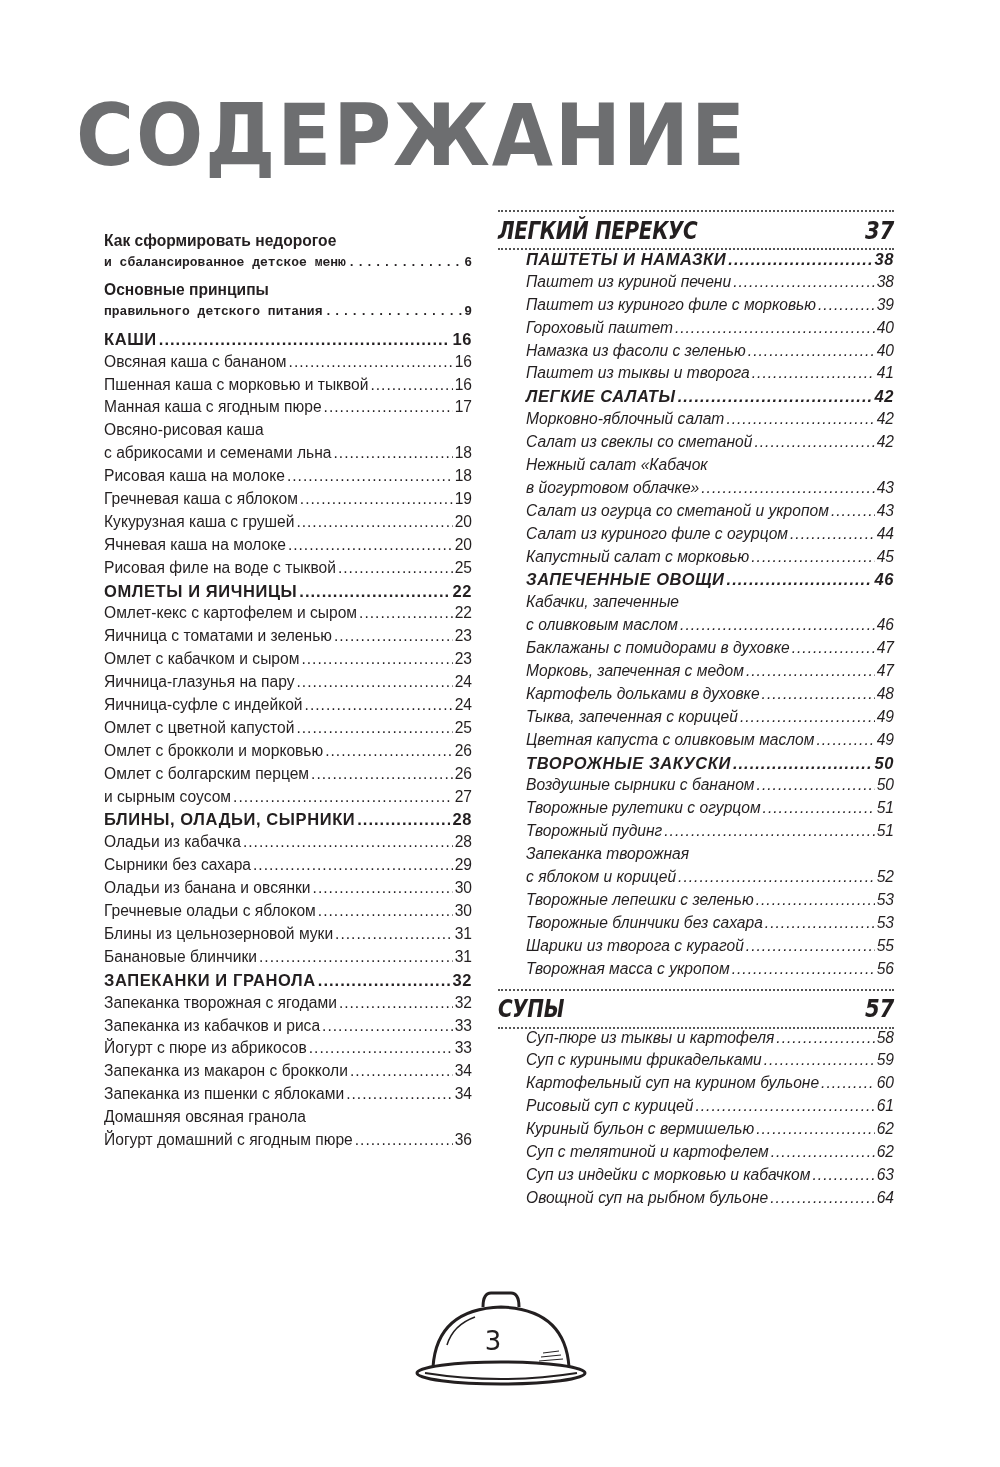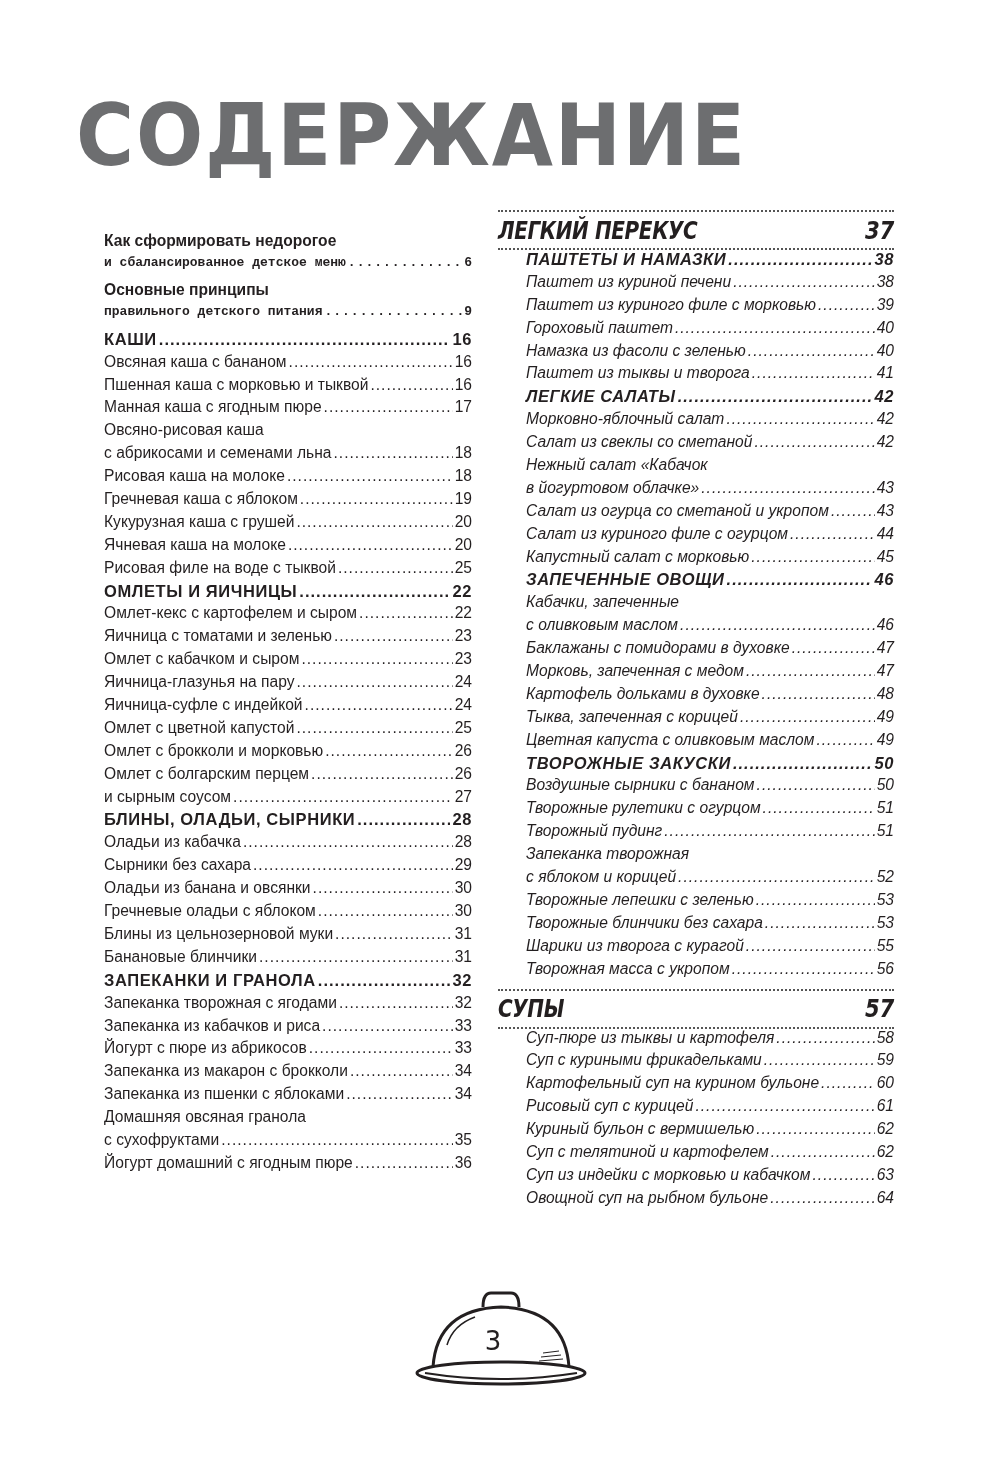--- a/index.html
+++ b/index.html
@@ -290,25 +290,20 @@
         </div>
         <div>
           <div class="line">
             <span class="t">Запеканка из пшенки с яблоками</span>
             <span class="d"></span>
             <span class="p">34</span>
           </div>
         </div>
         <div>
           <div class="wrap-first">Домашняя овсяная гранола</div>
-          <div class="line">
-            <span class="t">с сухофруктами</span>
-            <span class="d"></span>
-            <span class="p">35</span>
-          </div>
         </div>
         <div>
           <div class="line">
             <span class="t">Йогурт домашний с ягодным пюре</span>
             <span class="d"></span>
             <span class="p">36</span>
           </div>
         </div>
       </div>
     </div>

